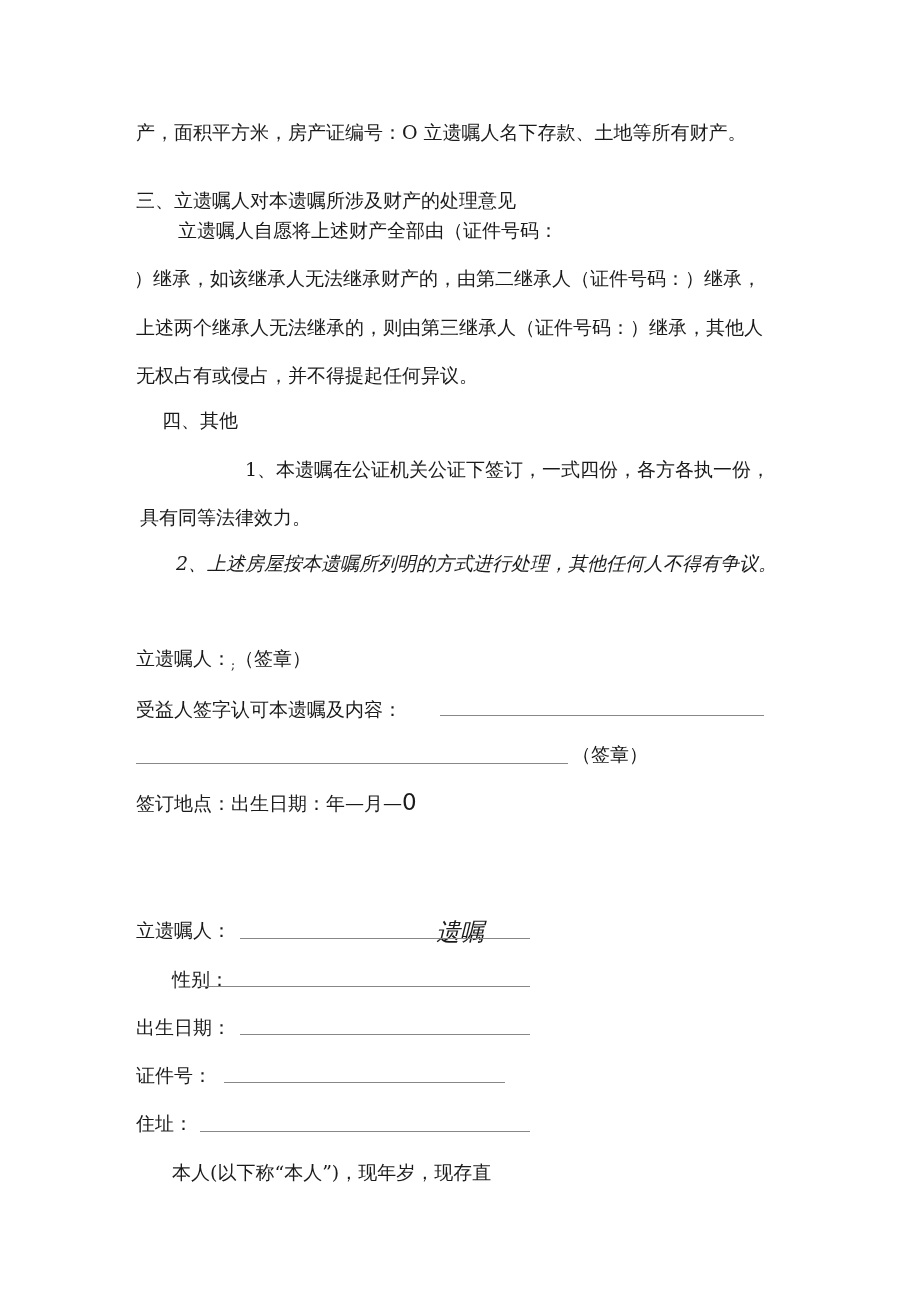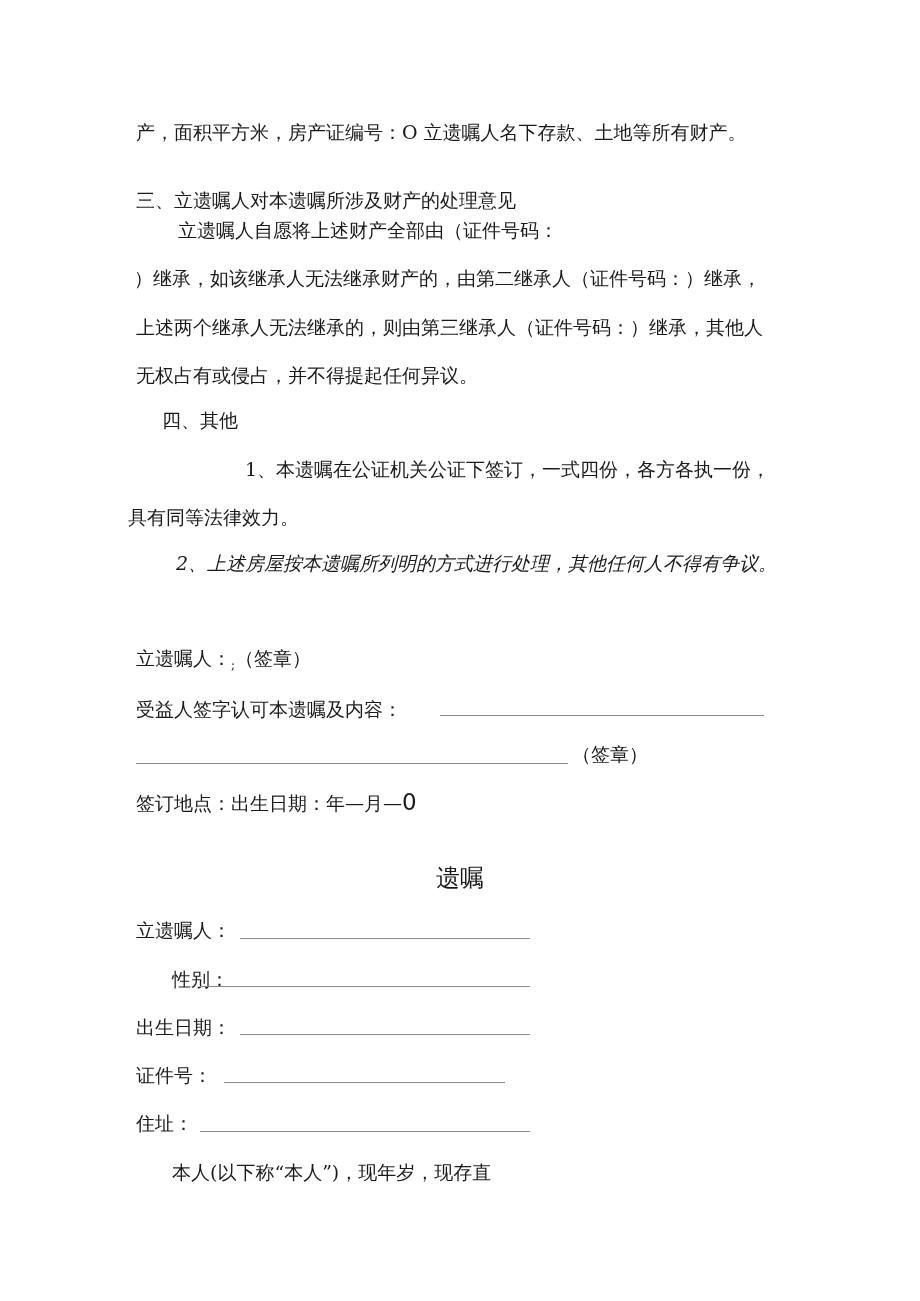--- a/index.html
+++ b/index.html
@@ -17,38 +17,38 @@
 <div class="line" style="left:136px; top:120px;">产，面积平方米，房产证编号：O 立遗嘱人名下存款、土地等所有财产。</div>
 <div class="line" style="left:136px; top:168px;margin-top:20px;">三、立遗嘱人对本遗嘱所涉及财产的处理意见</div>
 
 <div class="line" style="left:178px; top:218px;text-align:center;">立遗嘱人自愿将上述财产全部由（证件号码：</div>
 <div class="line" style="left:134px; top:266px;">）继承，如该继承人无法继承财产的，由第二继承人（证件号码：）继承，</div>
 <div class="line" style="left:136px; top:315px;">上述两个继承人无法继承的，则由第三继承人（证件号码：）继承，其他人</div>
 <div class="line" style="left:136px; top:363px;">无权占有或侵占，并不得提起任何异议。</div>
 
 <div class="line" style="left:162px; top:408px;">四、其他</div>
 <div class="line" style="left:245px; top:457px;">1、本遗嘱在公证机关公证下签订，一式四份，各方各执一份，</div>
-<div class="line" style="left:128px; top:505px;">具有同等法律效力。</div>
+<div class="line" style="left:140px; top:505px;">具有同等法律效力。</div>
 <div class="line" style="left:176px; top:551px;font-style:italic;">2、上述房屋按本遗嘱所列明的方式进行处理，其他任何人不得有争议。</div>
 
 <div class="line" style="left:136px; top:646px;">
   <span>立遗嘱人：</span><span class="small-semi">;</span><span>（签章）</span>
 </div>
 
 <div class="line" style="left:136px; top:697px;">受益人签字认可本遗嘱及内容：</div>
 <div class="uline" style="left:440px; top:715px; width:324px;"></div>
 
 <div class="uline" style="left:136px; top:763px; width:432px;"></div>
 <div class="line" style="left:572px; top:742px;">（签章）</div>
 
 <div class="line" style="left:136px; top:790px;">
   <span>签订地点：出生日期：年—月—</span><span class="big0">0</span>
 </div>
 
-<div class="title" style="left:436px; top:863px;">遗嘱</div>
+<div class="title" style="left:436px; top:917px;font-style:italic;">遗嘱</div>
 
 <div class="line" style="left:136px; top:918px;">立遗嘱人：</div>
 <div class="uline" style="left:240px; top:938px; width:290px;"></div>
 
 <div class="line" style="left:136px; top:967px;margin-left:36px;">性别：</div>
 <div class="uline" style="left:200px; top:986px; width:330px;"></div>
 
 <div class="line" style="left:136px; top:1015px;">出生日期：</div>
 <div class="uline" style="left:240px; top:1034px; width:290px;"></div>
 

